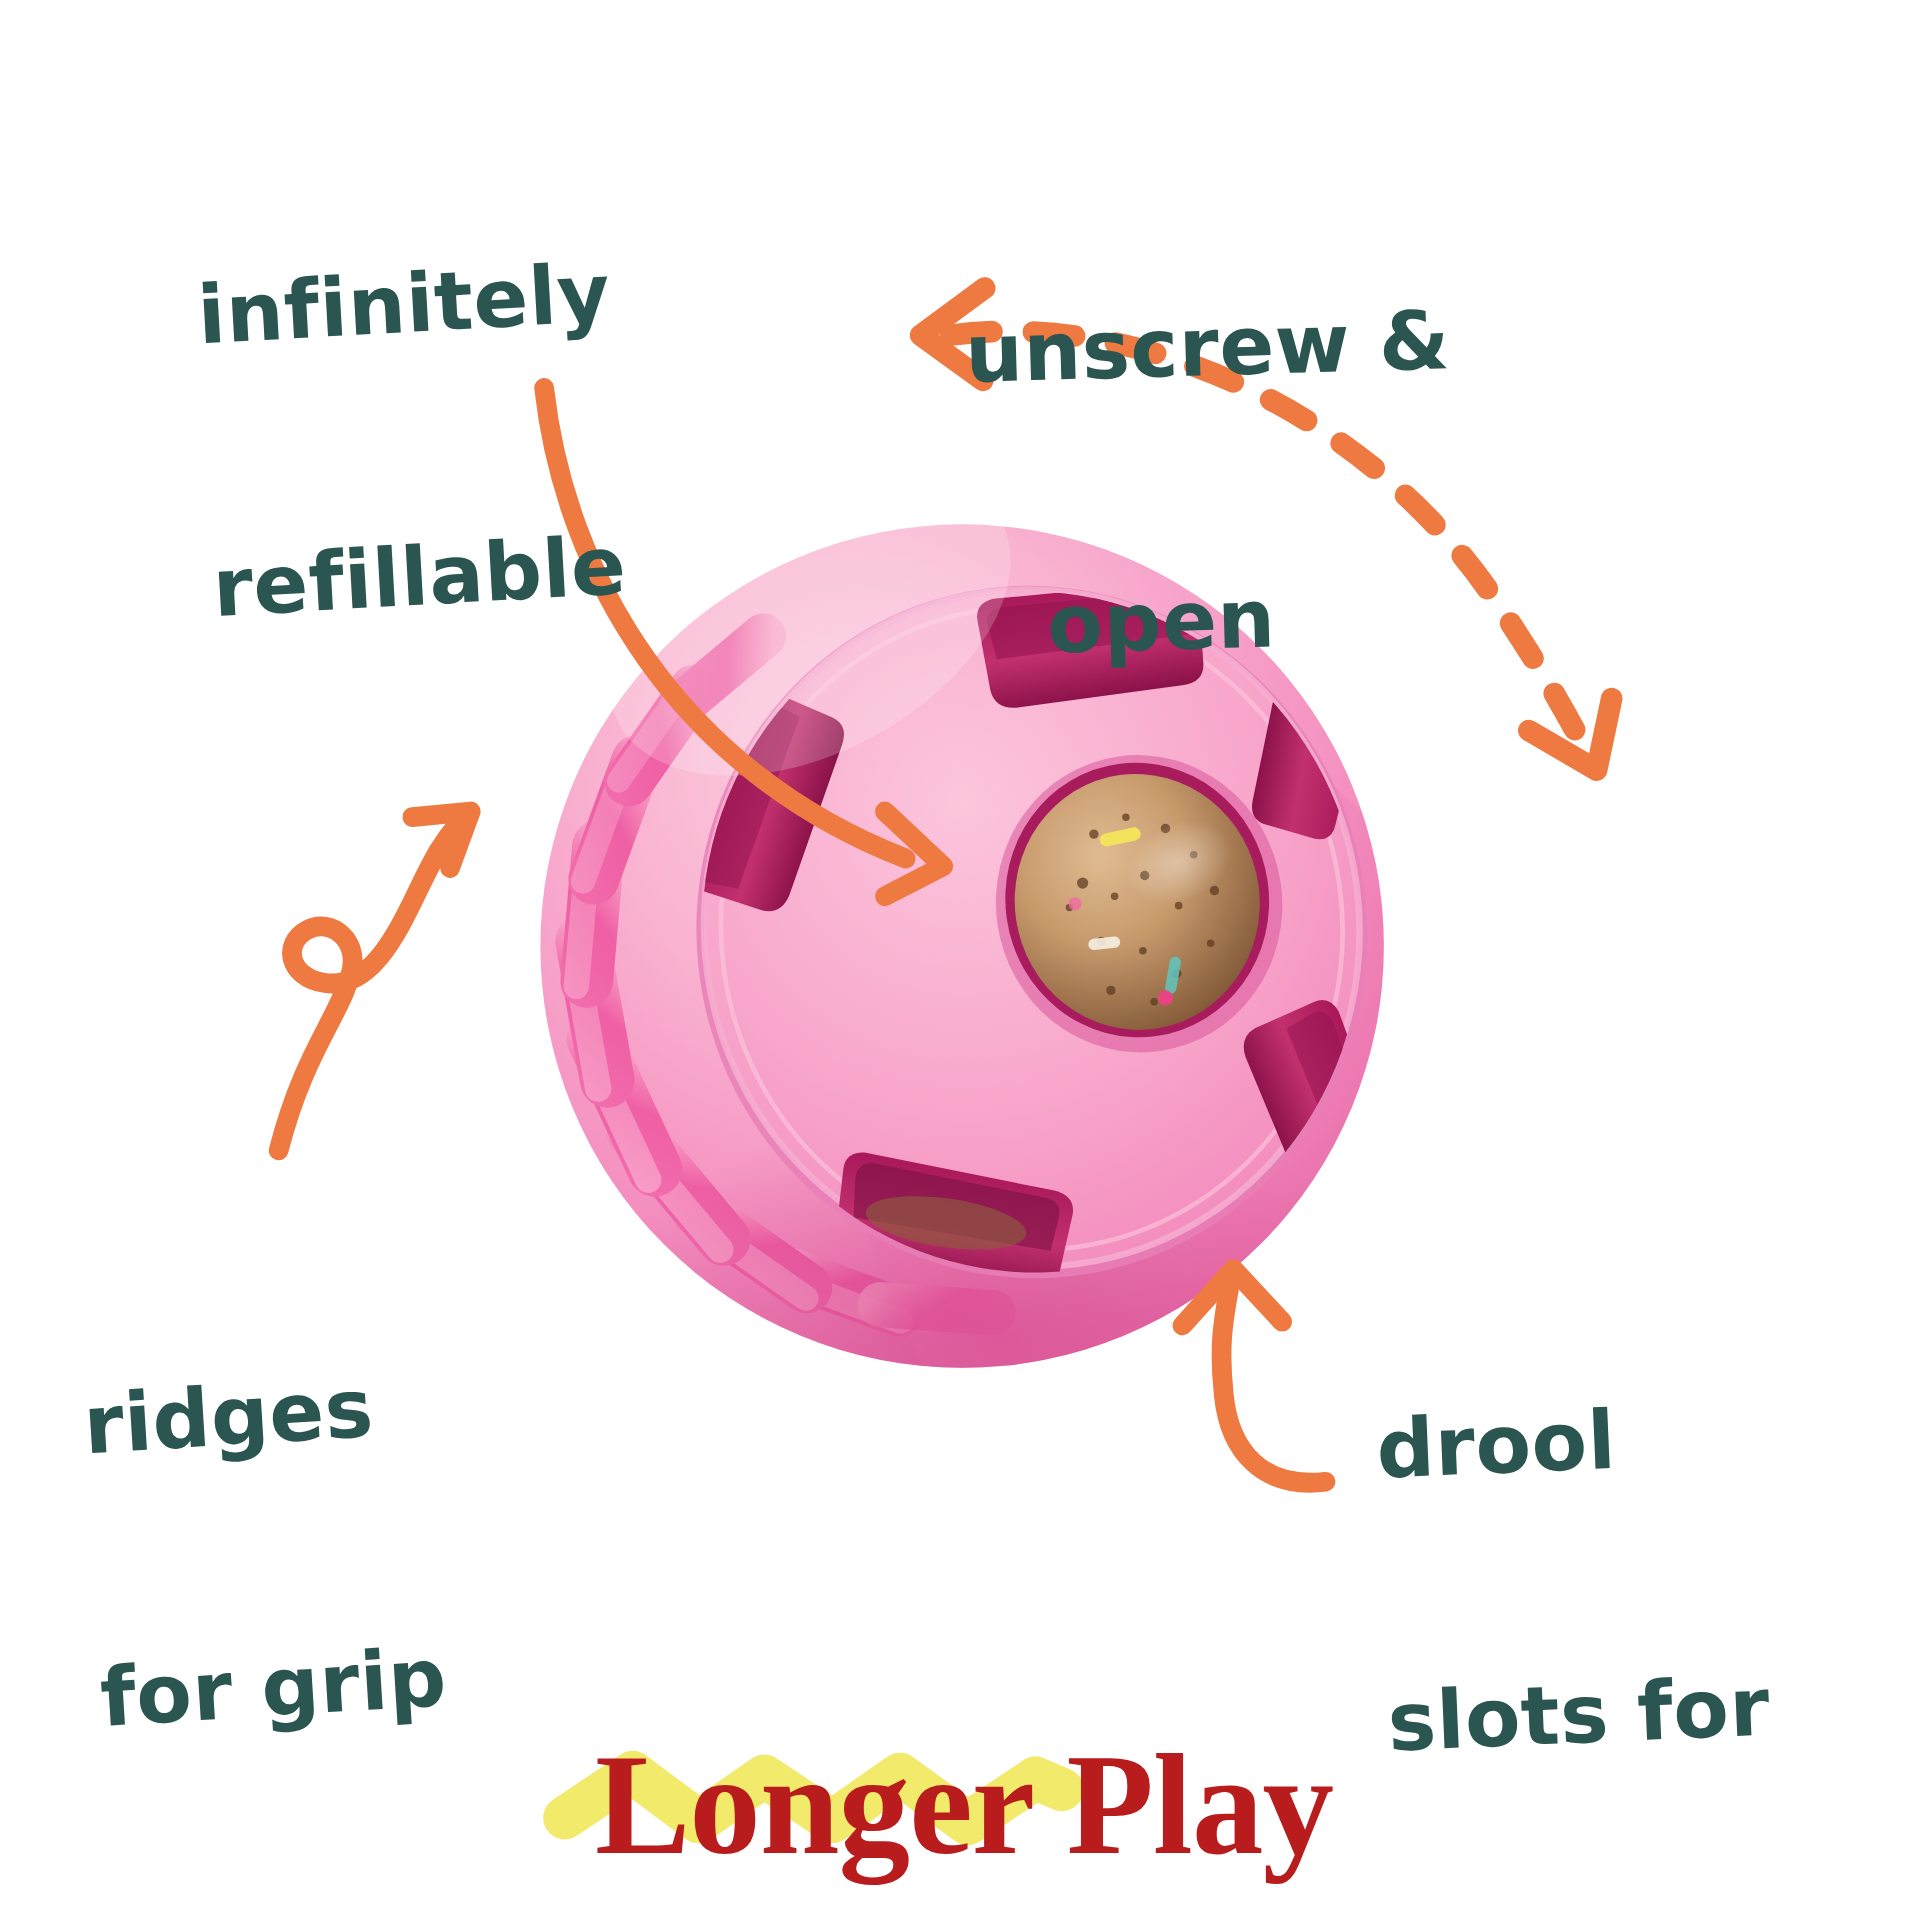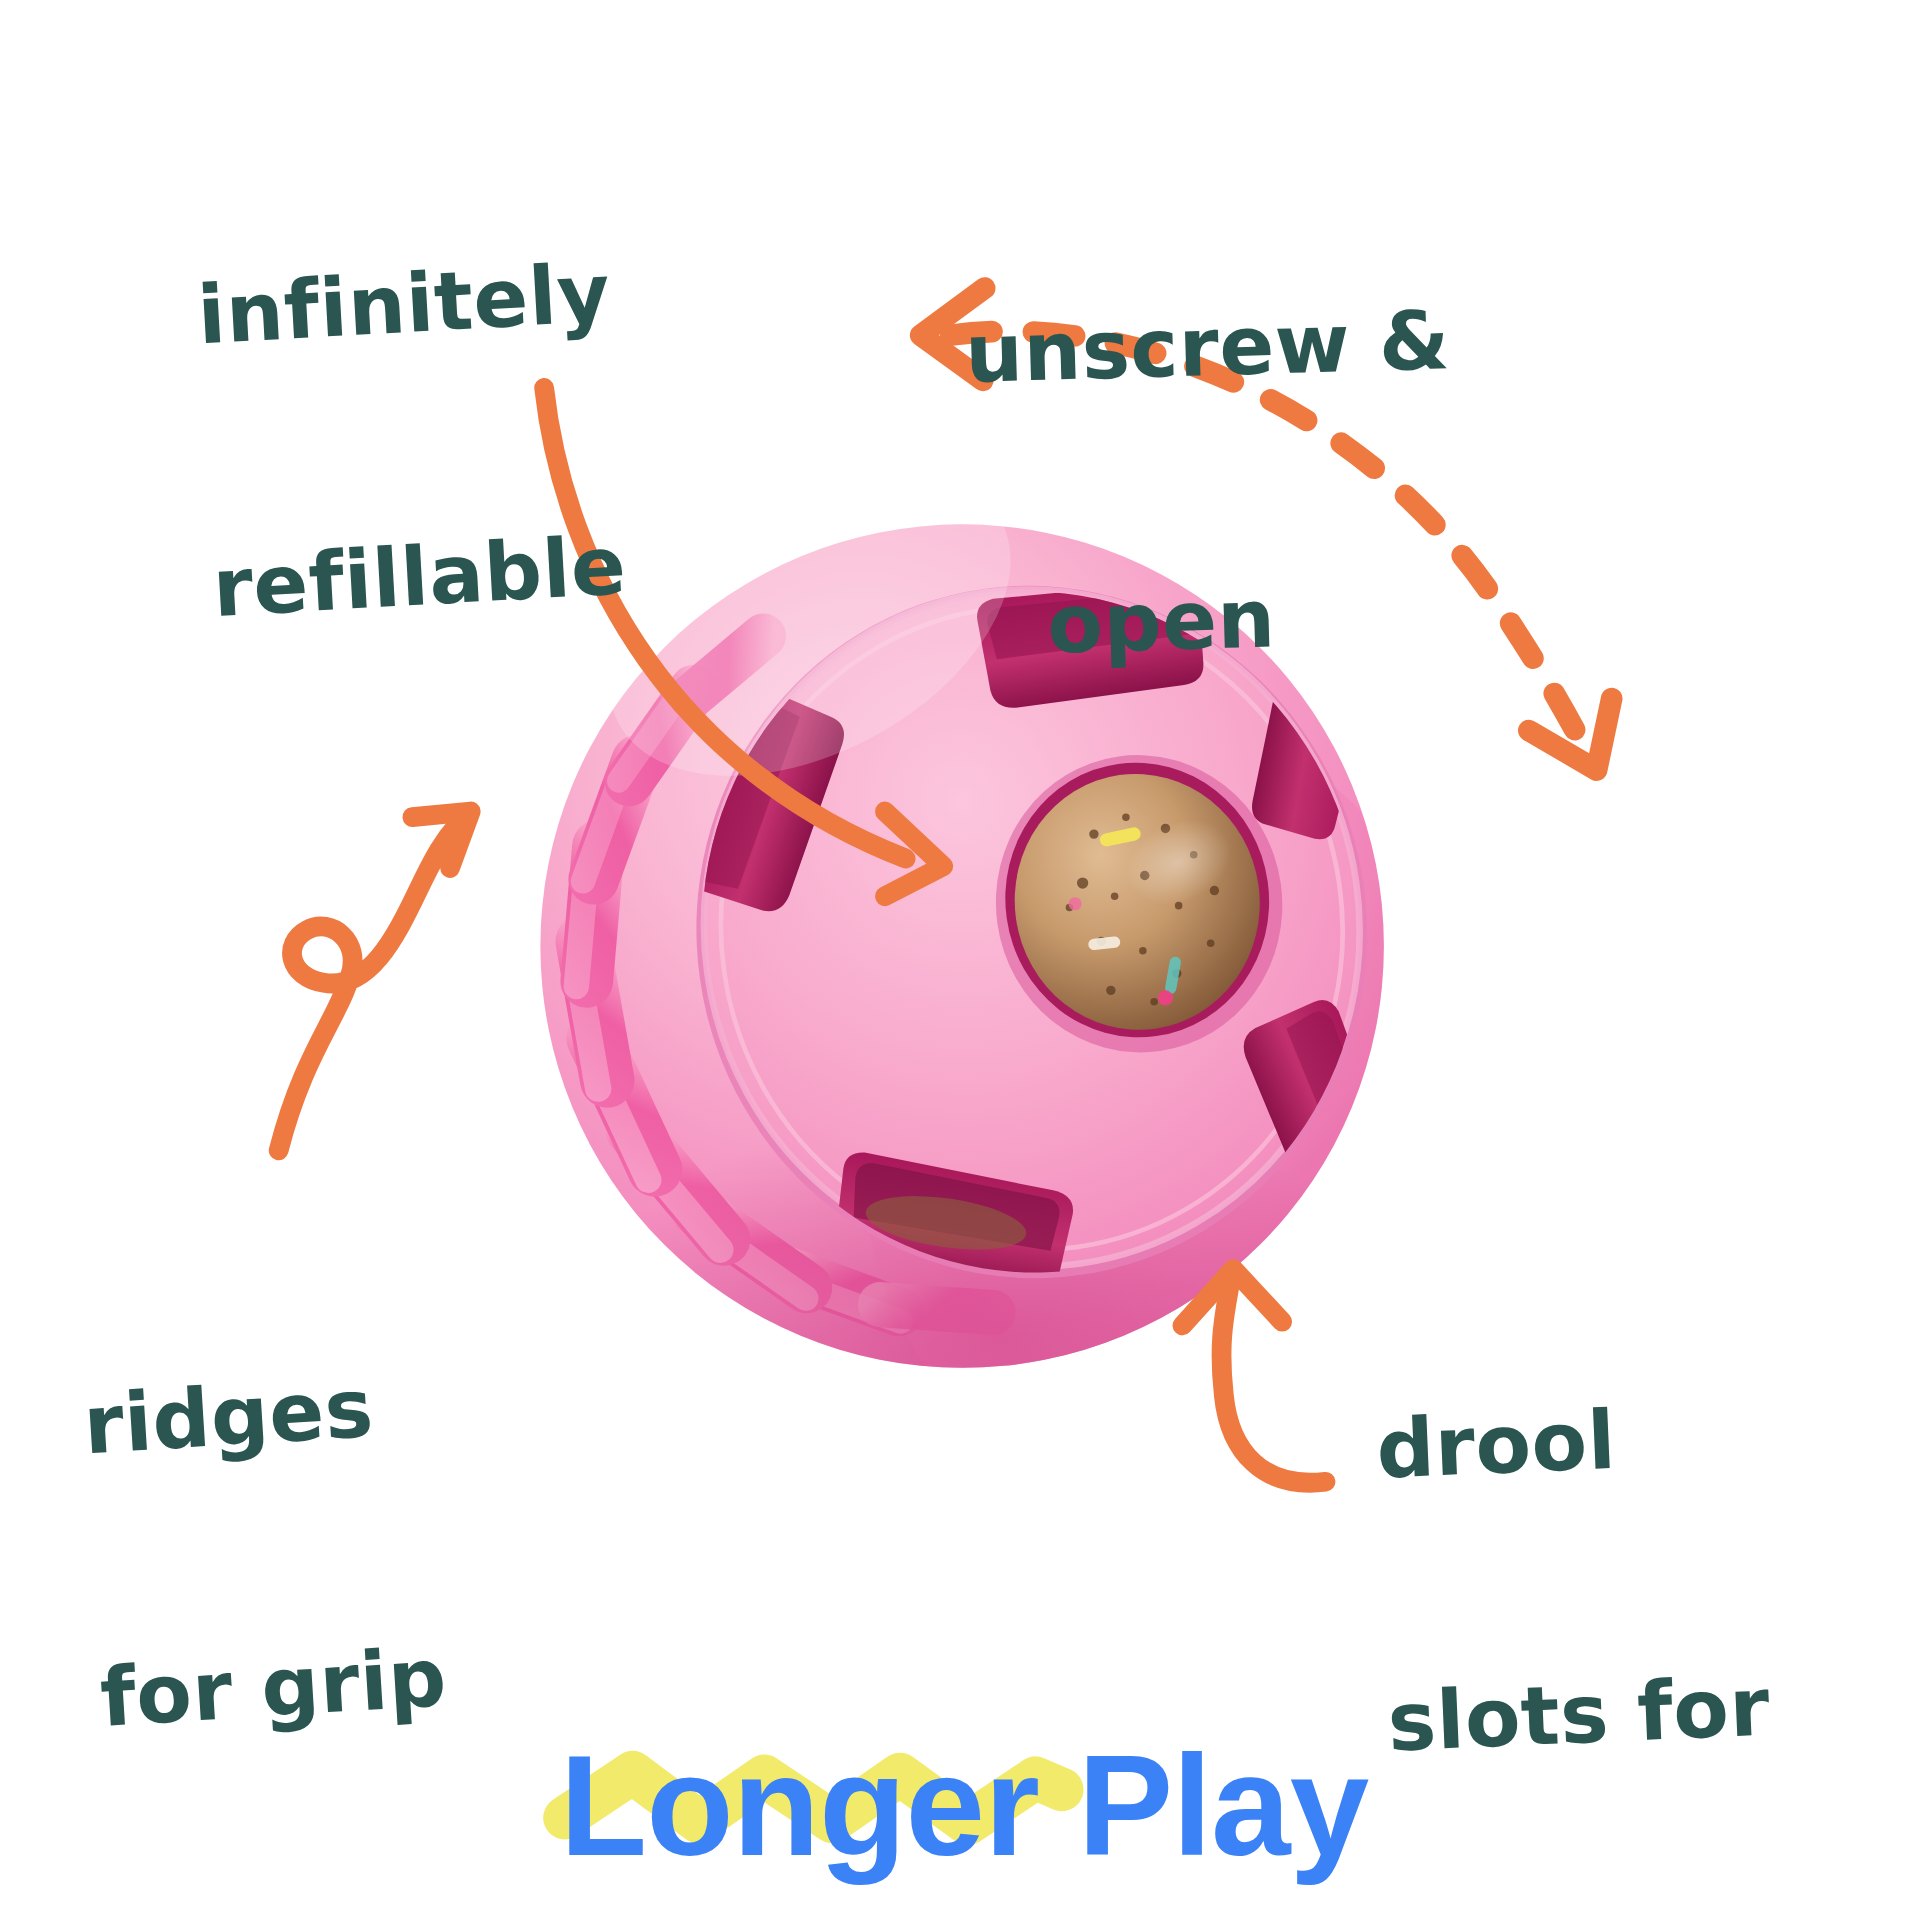--- a/index.html
+++ b/index.html
@@ -65,24 +65,24 @@
   #title-zig{
     position:absolute;
     left:0; top:1731px;
     width:1928px;
     height:132px;
     pointer-events:none;
   }
   #page-title{
     position:relative;
     display:inline-block;
-    font-family:Liberation Sans, sans-serif;
+    font-family:Liberation Serif, serif;
     font-weight:700;
     font-size:143px;
-    color:#3b82f6;
+    color:#b91c1c;
     letter-spacing:-0.9px;
     z-index:3;
     line-height:1.0;
   }
 </style>
 </head>
 <body>
 
 <div id="stage">
 

